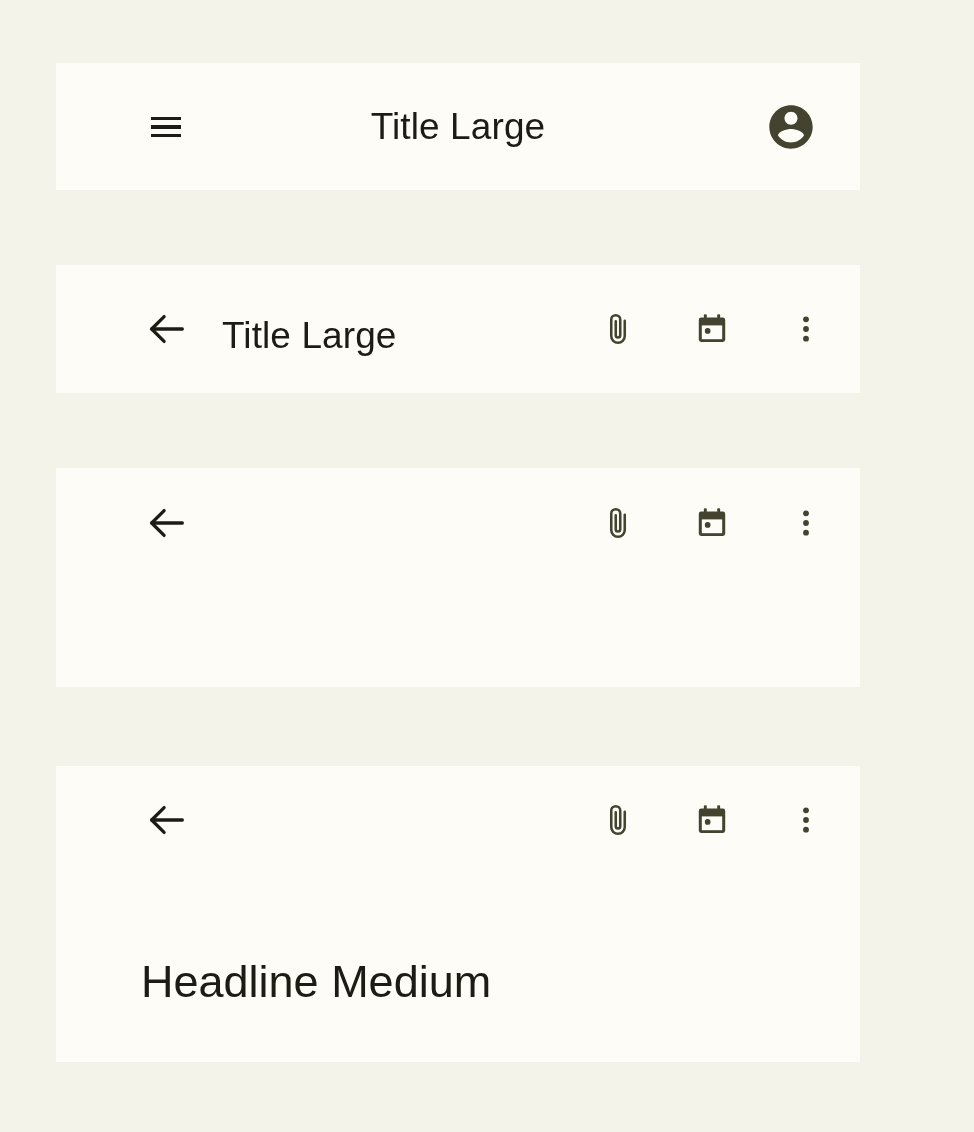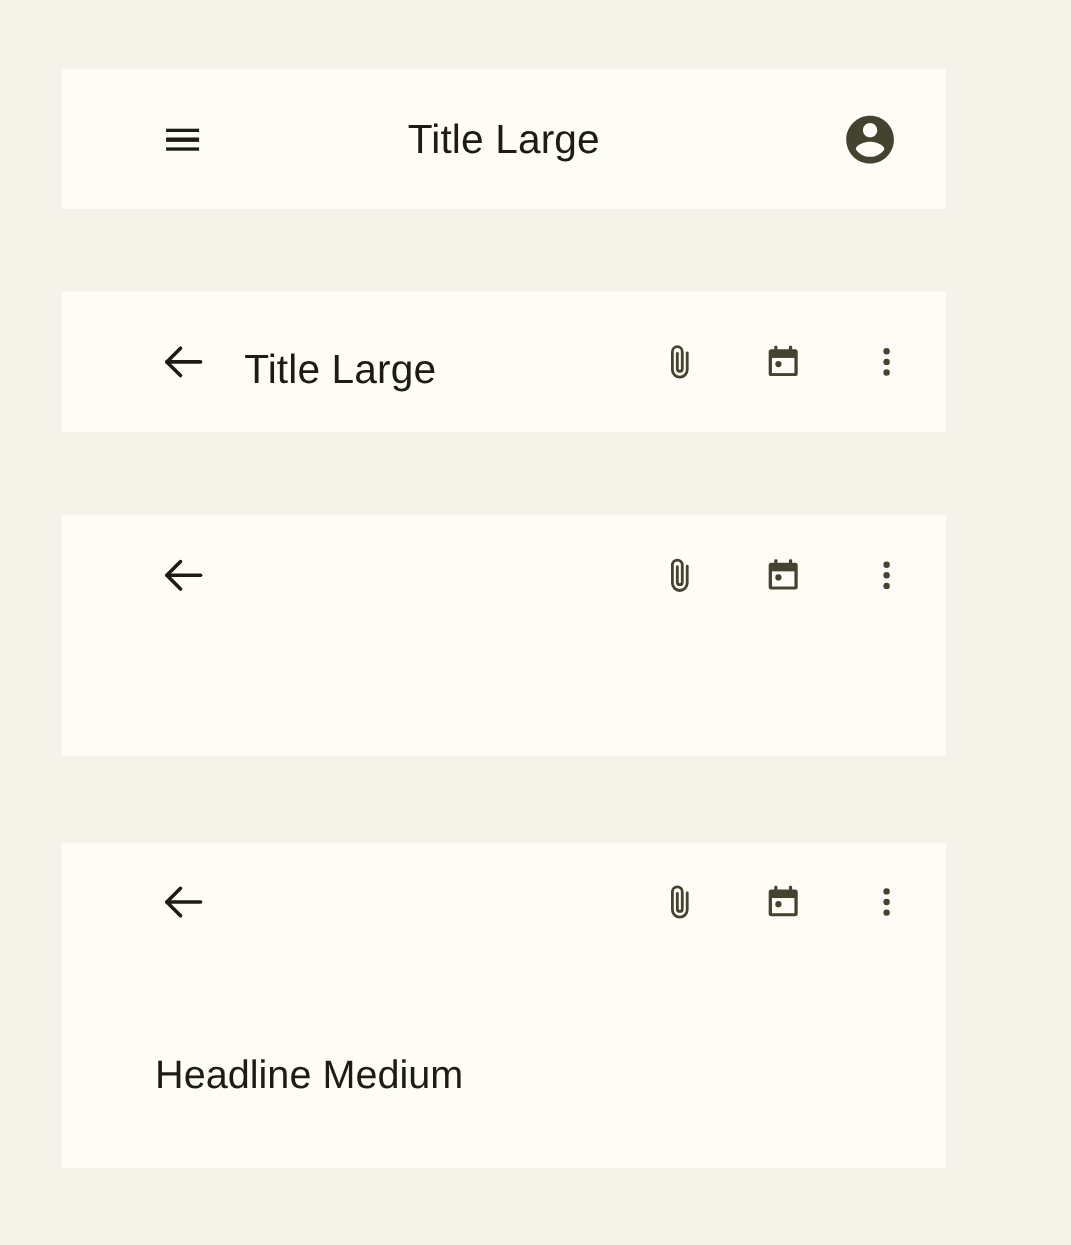--- a/index.html
+++ b/index.html
@@ -145,21 +145,21 @@
   #bar-large {
     top: 766px;
     height: 296px;
   }
   #bar-large .leading { top: 26px; left: 83px; }
   #bar-large .trailing { top: 26px; right: 26px; }
   #bar-large .headline {
     position: absolute;
     left: 85px;
     top: 190px;
-    font-size: 36px;
+    font-size: 45px;
     letter-spacing: 0px;
     color: #1c1b14;
   }
 
   svg { display: block; }
 </style>
 </head>
 <body>
 
 <div class="page">

